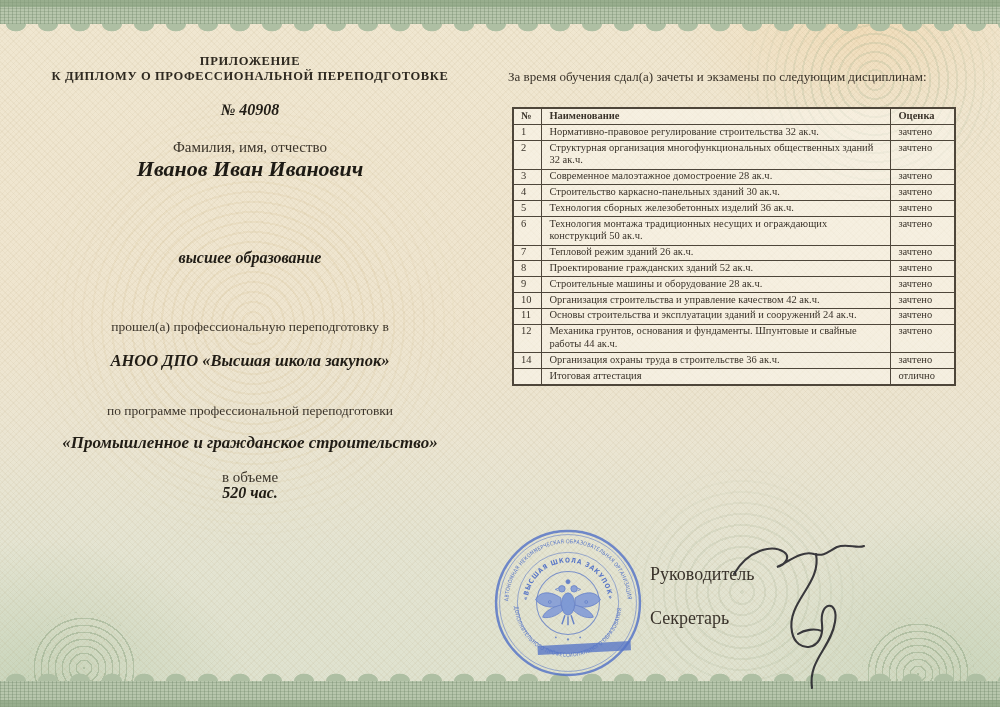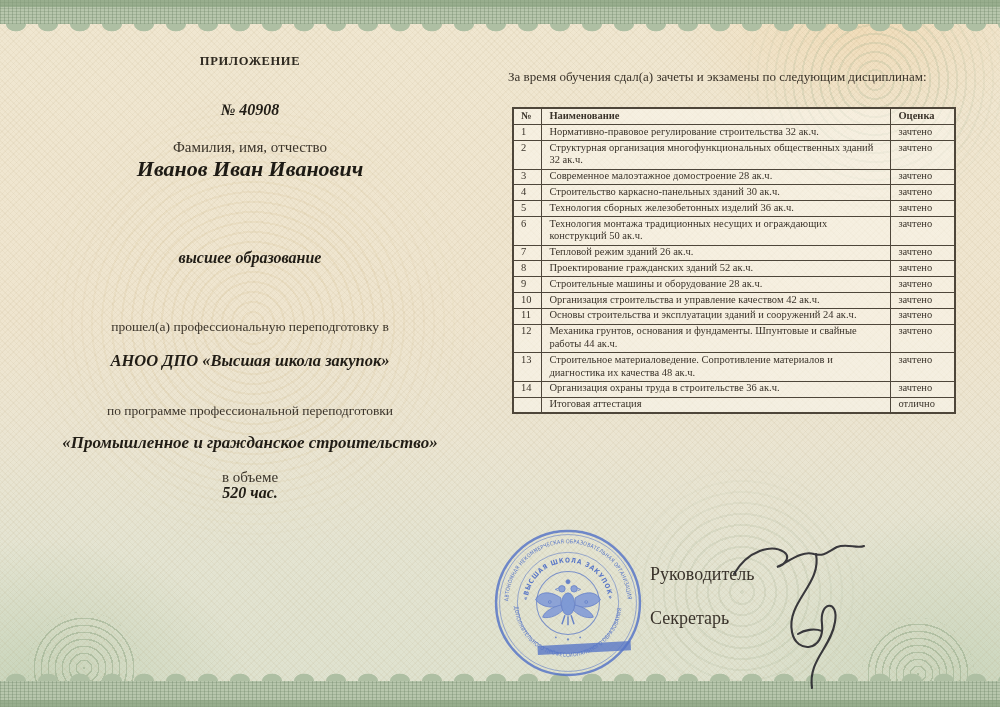--- a/index.html
+++ b/index.html
@@ -89,20 +89,21 @@
   <div class="rosette rosette-left"></div>
   <div class="rosette rosette-cog"></div>
   <div class="rosette rosette-tr"></div>
   <div class="medallion medallion-bl"></div>
   <div class="medallion medallion-br"></div>
   <div class="band band-top"></div>
   <div class="band band-bottom"></div>
 
   <div class="left-col">
     <div class="lline t-head" style="top:54px">ПРИЛОЖЕНИЕ</div>
+    <div class="lline t-head" style="top:69px">К ДИПЛОМУ О ПРОФЕССИОНАЛЬНОЙ ПЕРЕПОДГОТОВКЕ</div>
     <div class="lline t-bi16" style="top:101px">№ 40908</div>
     <div class="lline t-reg13" style="top:139px">Фамилия, имя, отчество</div>
     <div class="lline t-name" style="top:156px">Иванов Иван Иванович</div>
     <div class="lline t-bi16" style="top:249px">высшее образование</div>
     <div class="lline t-reg135" style="top:319px">прошел(а) профессиональную переподготовку в</div>
     <div class="lline t-bi165" style="top:351px">АНОО ДПО «Высшая школа закупок»</div>
     <div class="lline t-reg135" style="top:403px">по программе профессиональной переподготовки</div>
     <div class="lline t-bi17" style="top:433px">«Промышленное и гражданское строительство»</div>
     <div class="lline t-reg13" style="top:469px">в объеме</div>
     <div class="lline t-bi16" style="top:484px">520 час.</div>
@@ -175,25 +176,20 @@
           <td>зачтено</td>
         </tr>
       <tr>
           <td>11</td>
           <td>Основы строительства и эксплуатации зданий и сооружений 24 ак.ч.</td>
           <td>зачтено</td>
         </tr>
       <tr>
           <td>12</td>
           <td>Механика грунтов, основания и фундаменты. Шпунтовые и свайные работы 44 ак.ч.</td>
-          <td>зачтено</td>
-        </tr>
-      <tr>
-          <td>13</td>
-          <td>Строительное материаловедение. Сопротивление материалов и диагностика их качества 48 ак.ч.</td>
           <td>зачтено</td>
         </tr>
       <tr>
           <td>14</td>
           <td>Организация охраны труда в строительстве 36 ак.ч.</td>
           <td>зачтено</td>
         </tr>
       <tr>
           <td></td>
           <td>Итоговая аттестация</td>

